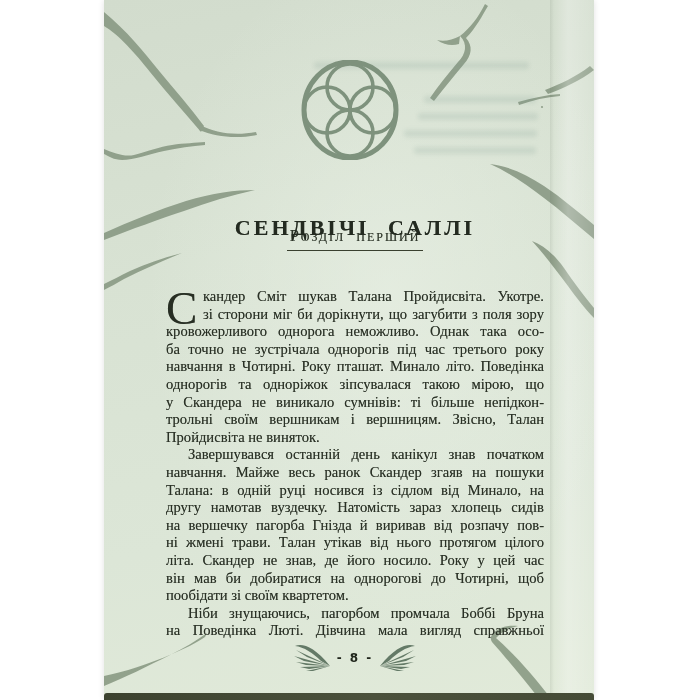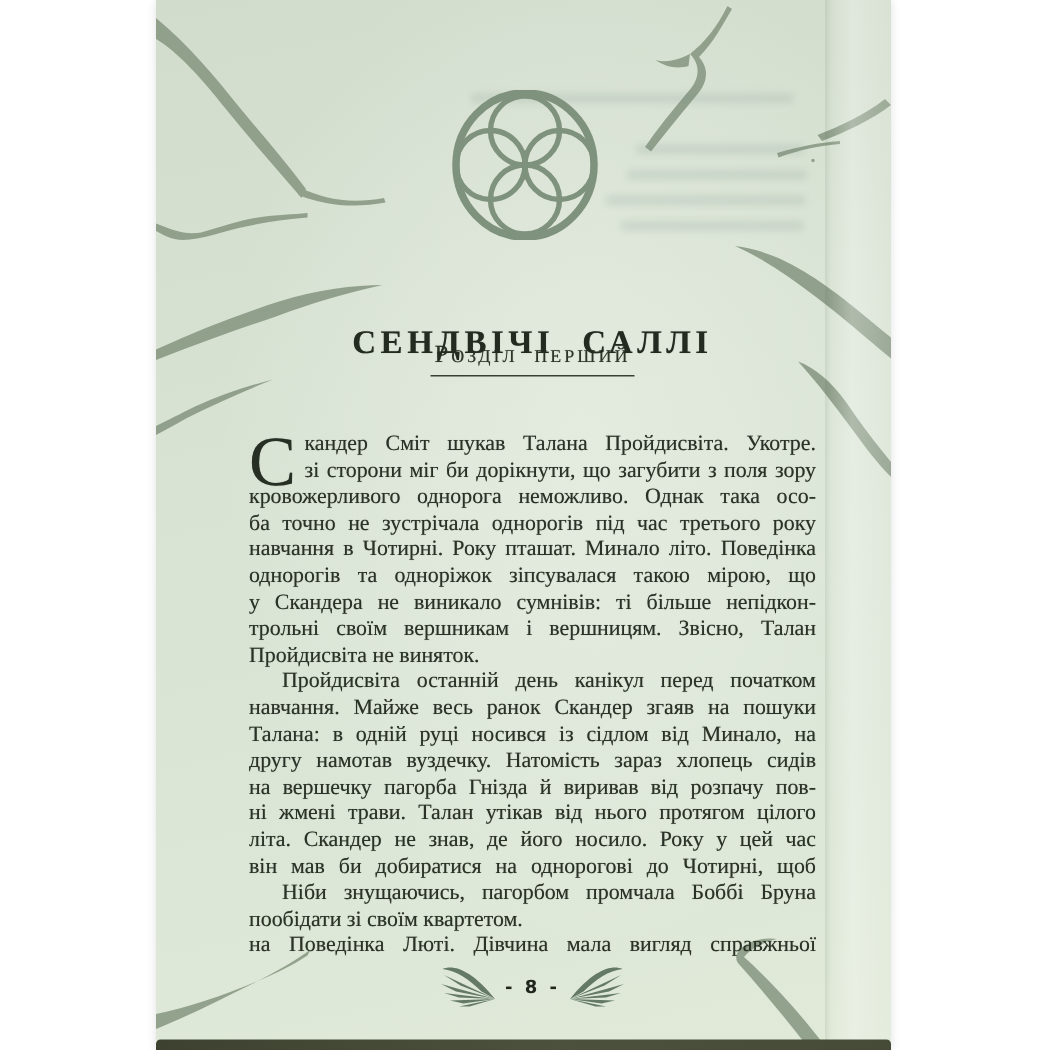--- a/index.html
+++ b/index.html
@@ -102,30 +102,30 @@
     <div class="body-text">
         <div class="line dc">кандер Сміт шукав Талана Пройдисвіта. Укотре. Хтось</div>
         <div class="line dc">зі сторони міг би дорікнути, що загубити з поля зору</div>
         <div class="line">кровожерливого однорога неможливо. Однак така осо-</div>
         <div class="line">ба точно не зустрічала однорогів під час третього року</div>
         <div class="line">навчання в Чотирні. Року пташат. Минало літо. Поведінка</div>
         <div class="line">однорогів та одноріжок зіпсувалася такою мірою, що</div>
         <div class="line">у Скандера не виникало сумнівів: ті більше непідкон-</div>
         <div class="line">трольні своїм вершникам і вершницям. Звісно, Талан</div>
         <div class="line end">Пройдисвіта не виняток.</div>
-        <div class="line ind">Пройдисвіта останній день канікул перед початком</div>
+        <div class="line ind">Завершувався останній день канікул знав початком</div>
         <div class="line">навчання. Майже весь ранок Скандер згаяв на пошуки</div>
         <div class="line">Талана: в одній руці носився із сідлом від Минало, на</div>
         <div class="line">другу намотав вуздечку. Натомість зараз хлопець сидів</div>
         <div class="line">на вершечку пагорба Гнізда й виривав від розпачу пов-</div>
         <div class="line">ні жмені трави. Талан утікав від нього протягом цілого</div>
         <div class="line">літа. Скандер не знав, де його носило. Року у цей час</div>
         <div class="line">він мав би добиратися на однорогові до Чотирні, щоб</div>
+        <div class="line end">пообідати зі своїм квартетом.</div>
         <div class="line ind">Ніби знущаючись, пагорбом промчала Боббі Бруна</div>
-        <div class="line end">пообідати зі своїм квартетом.</div>
         <div class="line">на Поведінка Люті. Дівчина мала вигляд справжньої</div>
       </div>
 
     <div class="footer">
       <svg class="wing" width="38" height="28" viewBox="0 0 38 28">
         <g fill="#647a67">
           <path d="M36,22 C20,2 8,-1 1,2 C10,3 19,9 27,17 Z"></path>
           <path d="M36,22 L2,6 L13,13 Z"></path>
           <path d="M36,22 L0,12 L10,17 Z"></path>
           <path d="M36,22 L2,18 L12,21 Z"></path>

